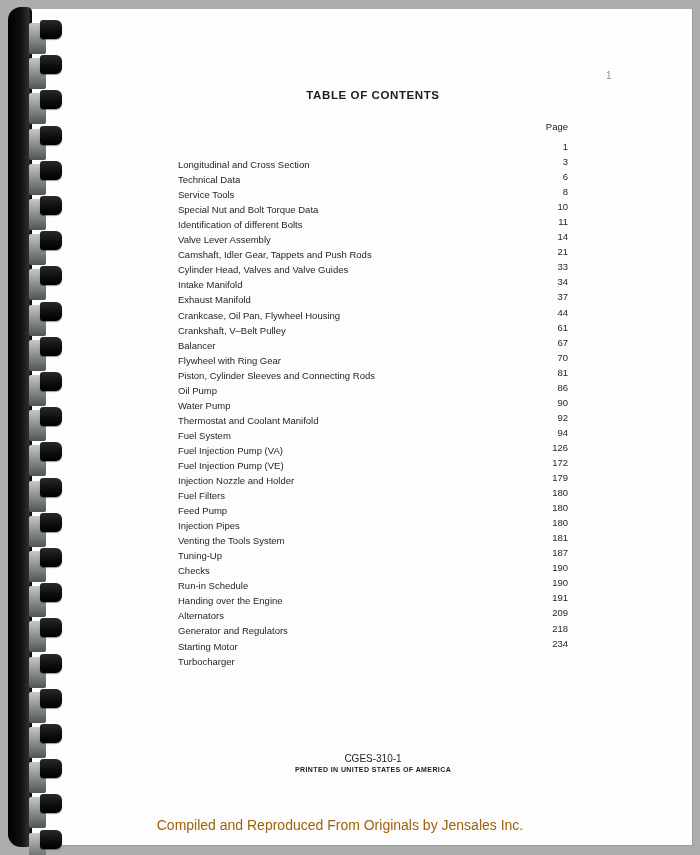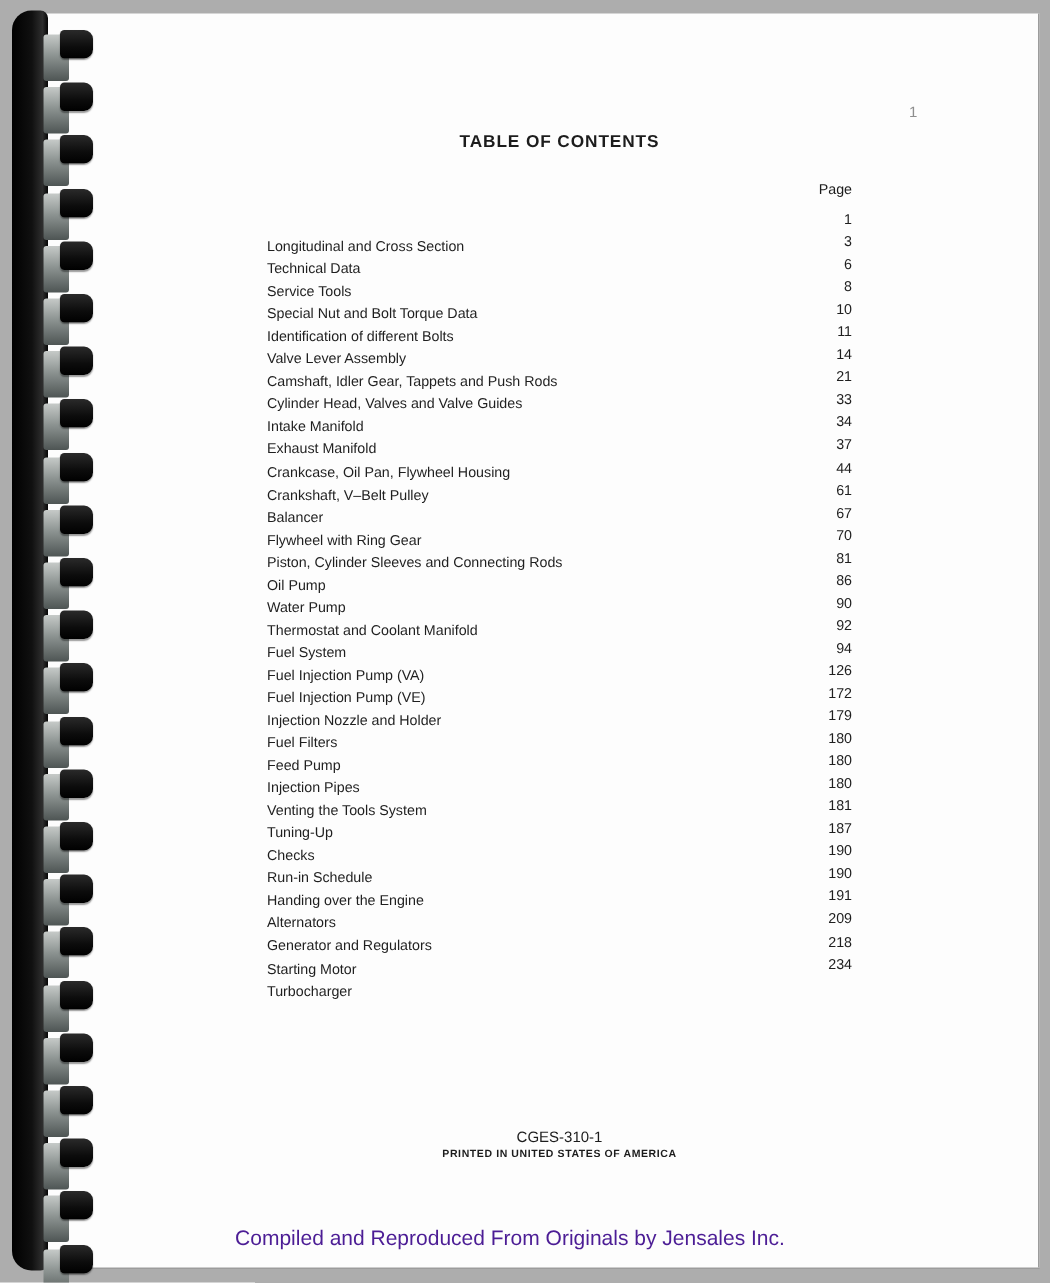--- a/index.html
+++ b/index.html
@@ -48,21 +48,21 @@
     position:absolute;top:744px;left:0;width:100%;
     text-align:center;font-size:10px;font-weight:normal;color:#1c1c1c;
   }
   .footer-printed{
     position:absolute;top:757px;left:0;width:100%;
     text-align:center;font-size:7px;font-weight:bold;
     letter-spacing:0.4px;color:#1c1c1c;
   }
   .caption{
     position:absolute;top:808px;left:-20px;width:100%;
-    text-align:center;font-size:14px;color:#4c1d95;
+    text-align:center;font-size:14px;color:#a16207;
   }
   
   .binding{
     position:absolute;left:0;top:0;width:70px;height:855px;
   }
   .spine{
     position:absolute;left:8px;top:7px;width:24px;height:840px;
     background:linear-gradient(to right,#000 0%,#101010 55%,#2e2e2e 85%,#050505 100%);
     border-radius:13px 5px 5px 13px;
   }

